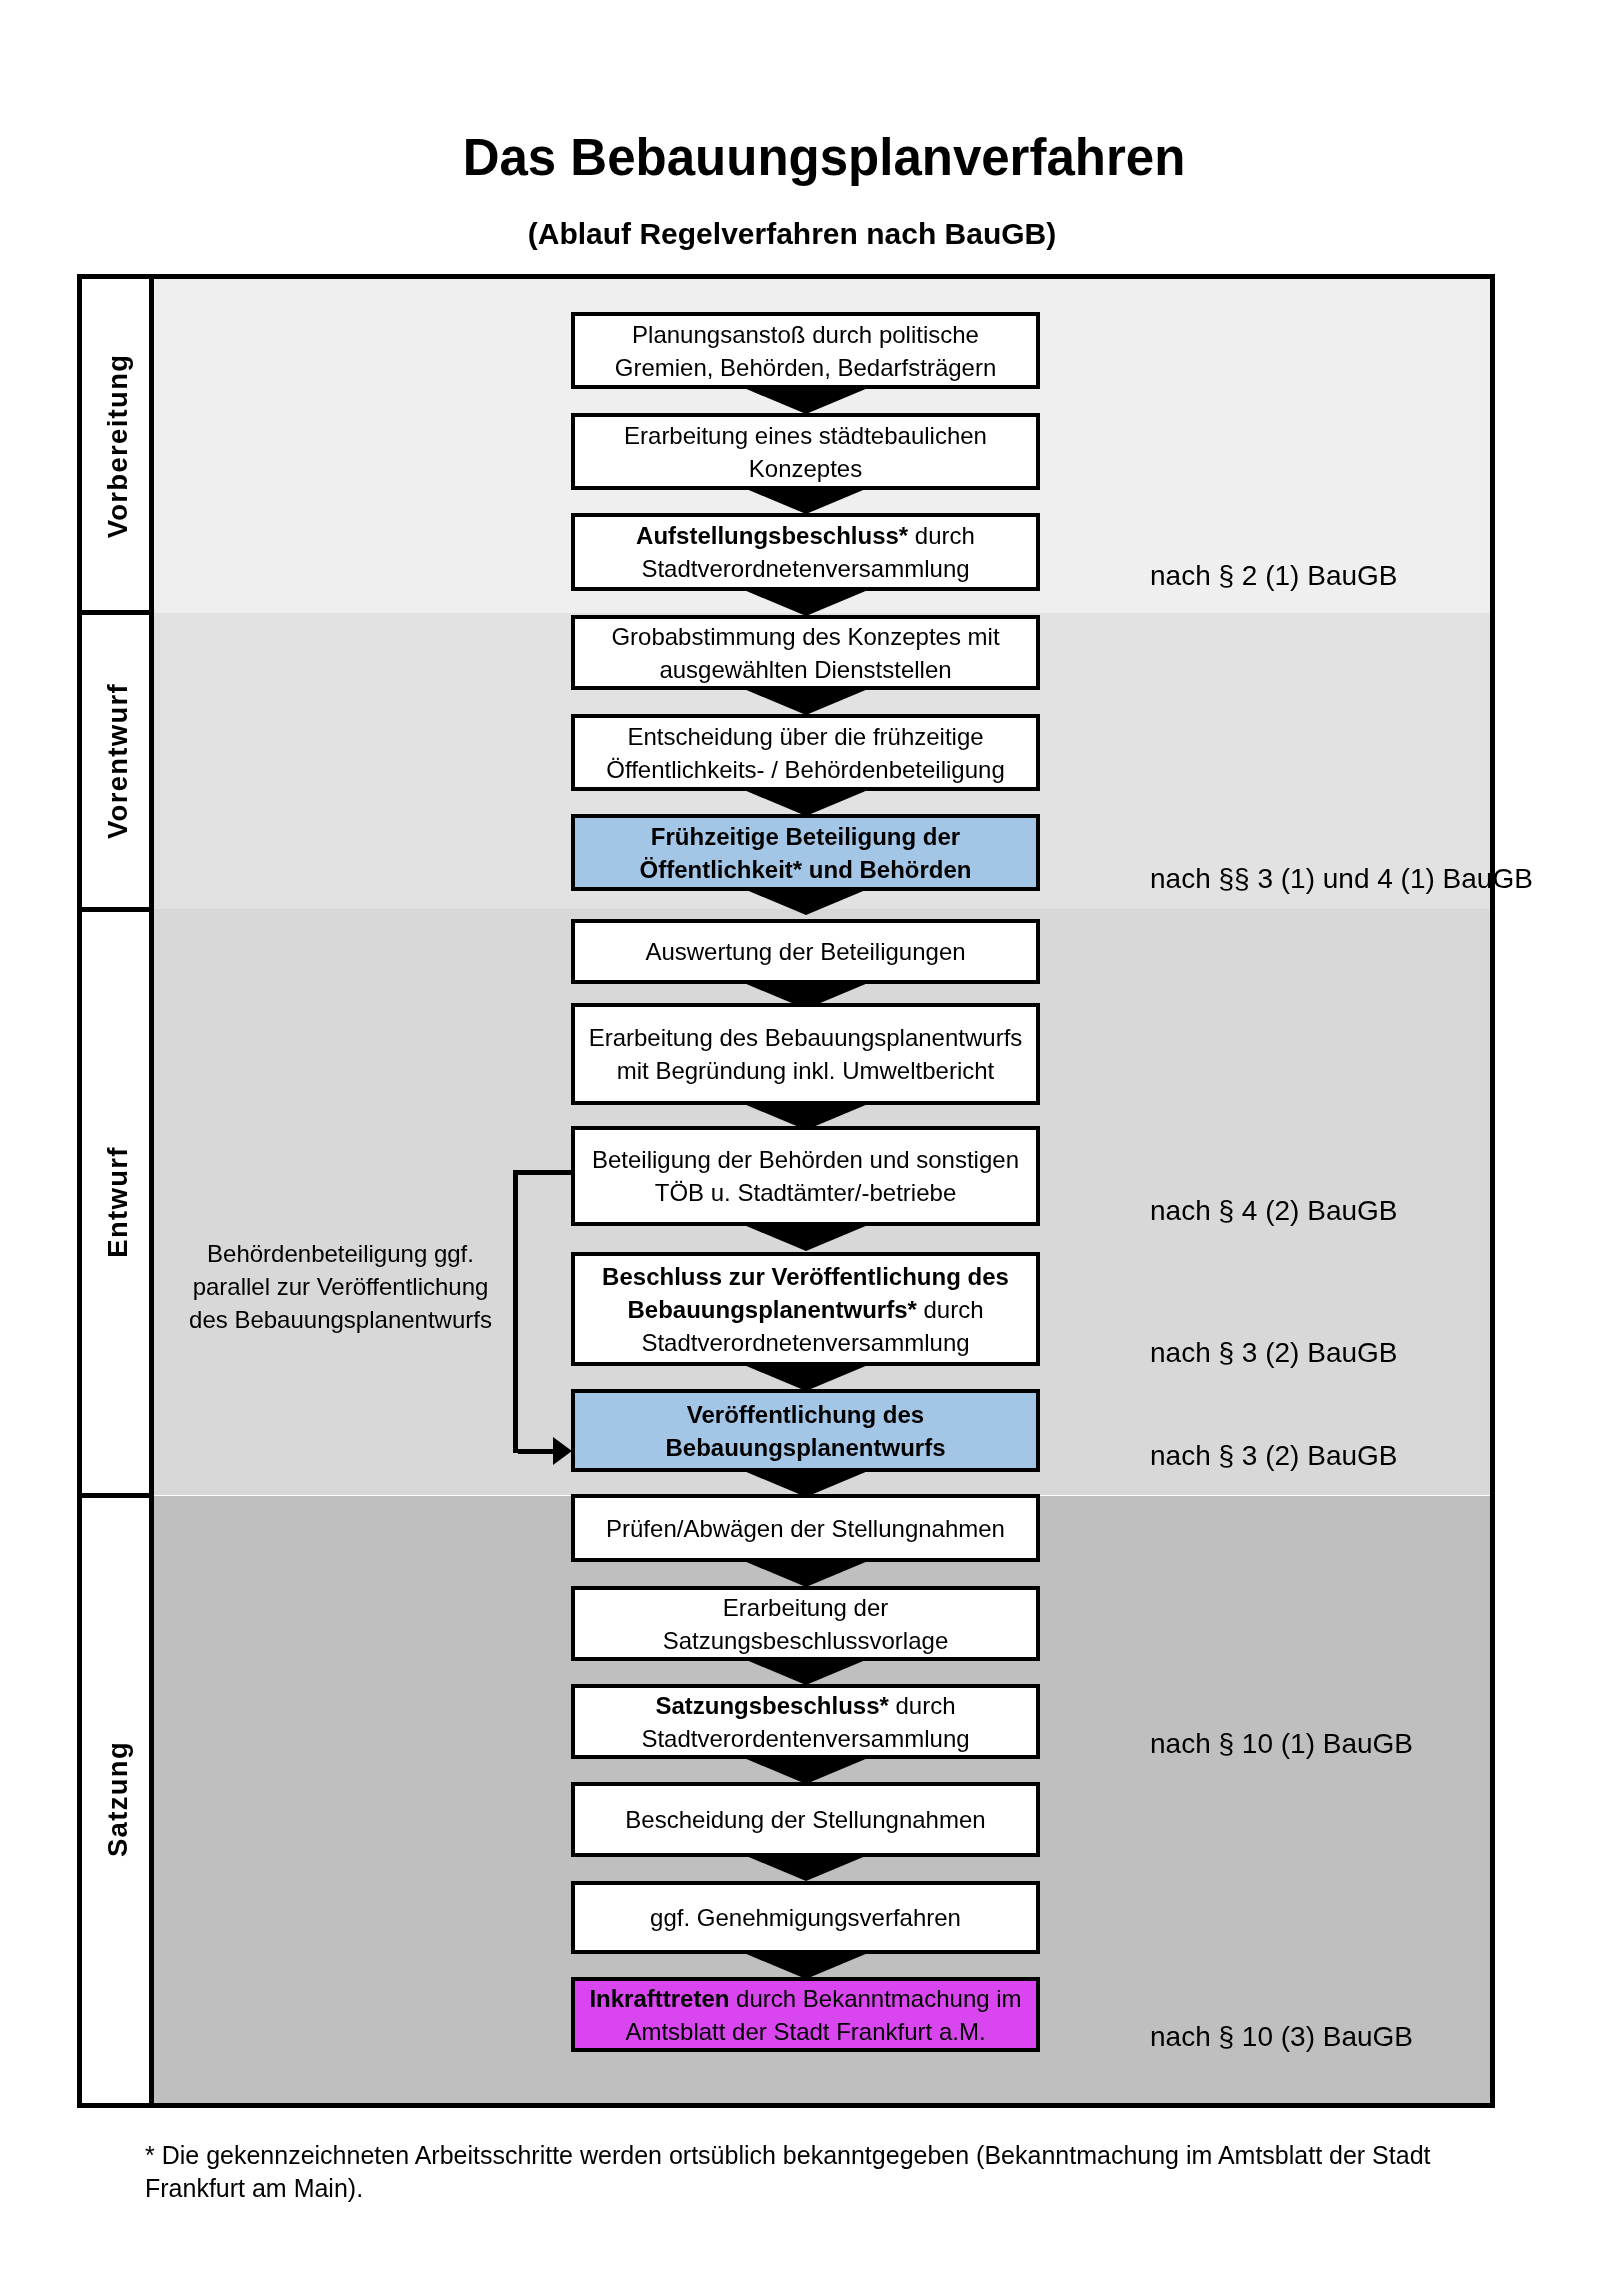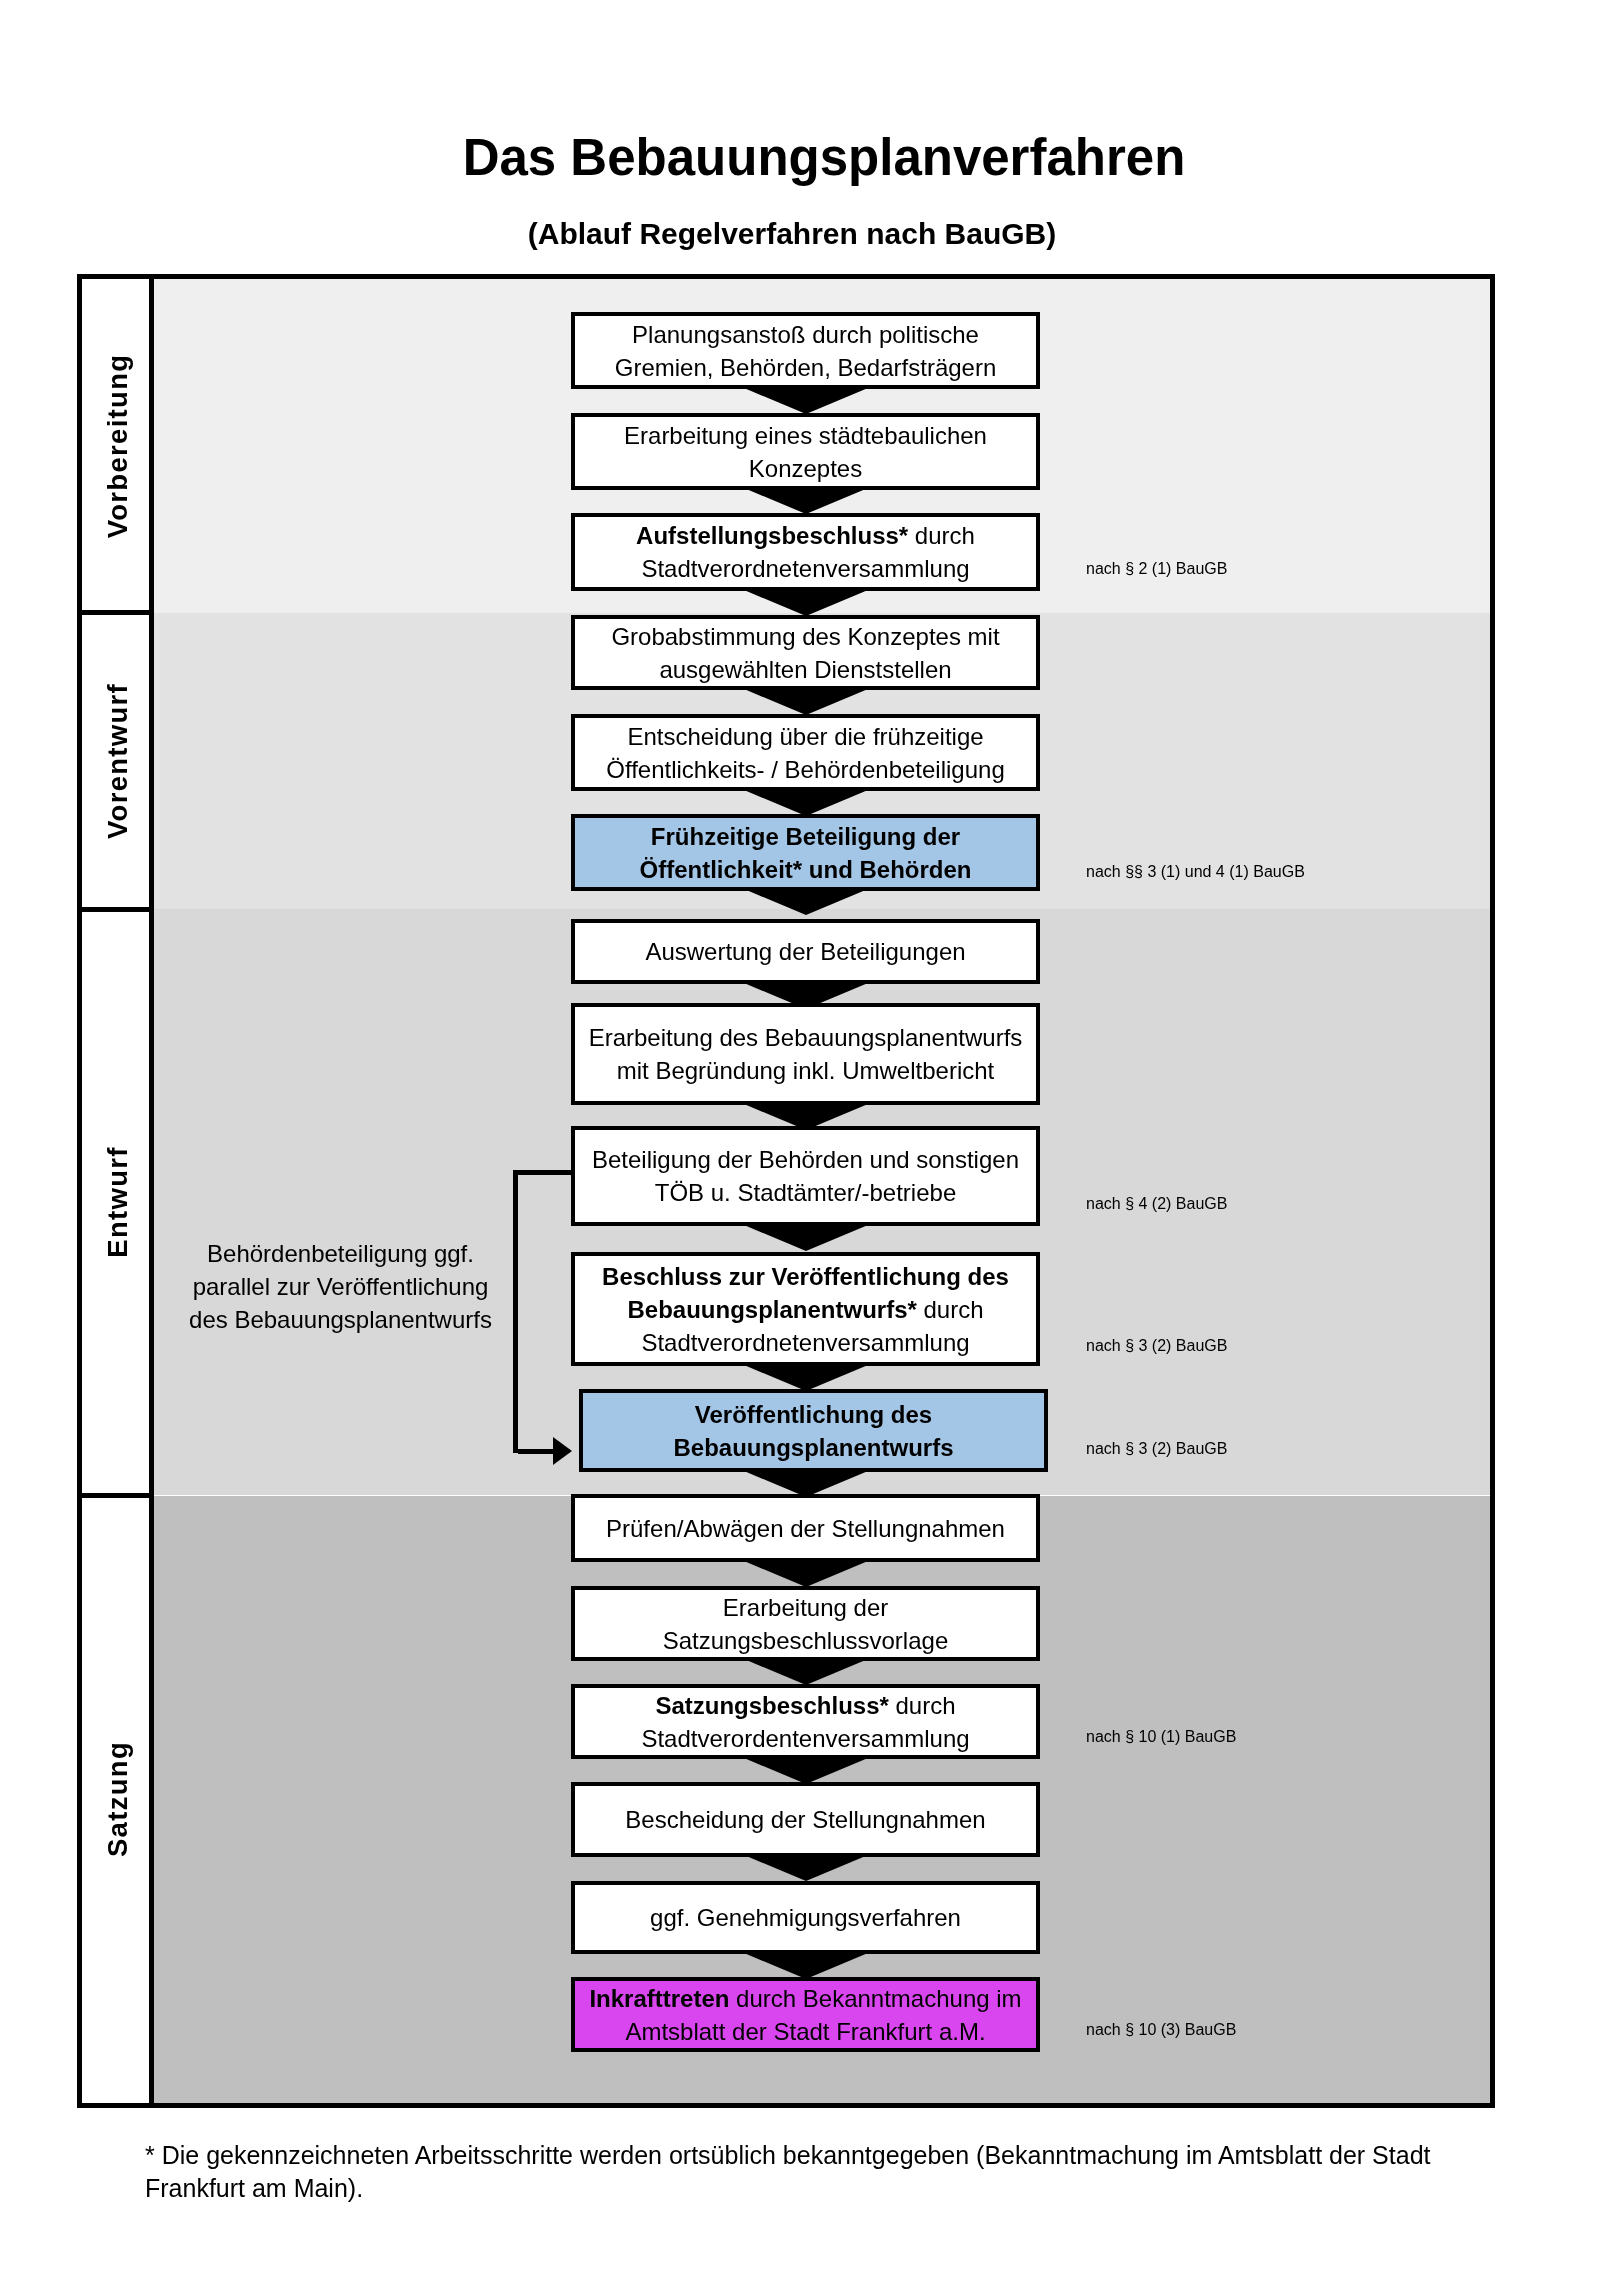--- a/index.html
+++ b/index.html
@@ -20,21 +20,21 @@
     position:absolute;z-index:3;left:571px;width:469px;box-sizing:border-box;
     border:4.6px solid #000;background:#ffffff;
     display:flex;align-items:center;justify-content:center;
     text-align:center;font-size:24px;line-height:33px;padding:1.3px 9.2px;
   }
   .arrow{
     position:absolute;z-index:2;left:744px;width:0;height:0;
     border-left:62px solid transparent;border-right:62px solid transparent;
     border-top:26px solid #000;
   }
-  .note{position:absolute;z-index:3;left:1086px;font-size:16px;white-space:nowrap;}
+  .note{position:absolute;z-index:3;left:1150px;font-size:28px;white-space:nowrap;}
   .sidenote{position:absolute;z-index:3;left:177px;width:327px;top:1237px;
     text-align:center;font-size:24px;line-height:33px;}
   .title{position:absolute;z-index:3;left:0;width:1584px;text-align:center;font-weight:bold;}
   .foot{position:absolute;z-index:3;left:145px;top:2139px;width:1414px;font-size:25px;line-height:33px;}
   .conn{position:absolute;z-index:3;background:#000;}
   .connhead{
     position:absolute;z-index:3;width:0;height:0;
     border-top:14.4px solid transparent;border-bottom:14.4px solid transparent;
     border-left:19.6px solid #000;
   }
@@ -108,21 +108,21 @@
   <div class="box" style="top:1126px;height:100px;">
       <span>Beteiligung der Behörden und sonstigen TÖB u. Stadtämter/-betriebe</span>
     </div>
   <div class="arrow" style="top:1225px;"></div>
 
   <div class="box" style="top:1252px;height:114px;">
       <span><b>Beschluss zur Veröffentlichung des Bebauungsplanentwurfs*</b><span> durch Stadtverordnetenversammlung</span></span>
     </div>
   <div class="arrow" style="top:1365px;"></div>
 
-  <div class="box" style="top: 1389px; height: 83px; font-weight: bold; background: rgb(164, 198, 230); margin-left: 8px;">
+  <div class="box" style="top: 1389px; height: 83px; font-weight: bold; background: rgb(164, 198, 230);">
       <span>Veröffentlichung des Bebauungsplanentwurfs</span>
     </div>
   <div class="arrow" style="top:1471px;"></div>
 
   <div class="conn" style="left:513px;top:1170px;width:58px;height:5.2px;"></div>
   <div class="conn" style="left:513px;top:1170px;width:5.2px;height:283px;"></div>
   <div class="conn" style="left:518px;top:1449px;width:36px;height:5.2px;"></div>
   <div class="connhead" style="left:553px;top:1437px;"></div>
 
   <div class="sidenote">Behördenbeteiligung ggf. parallel zur Veröffentlichung des Bebauungsplanentwurfs</div>

